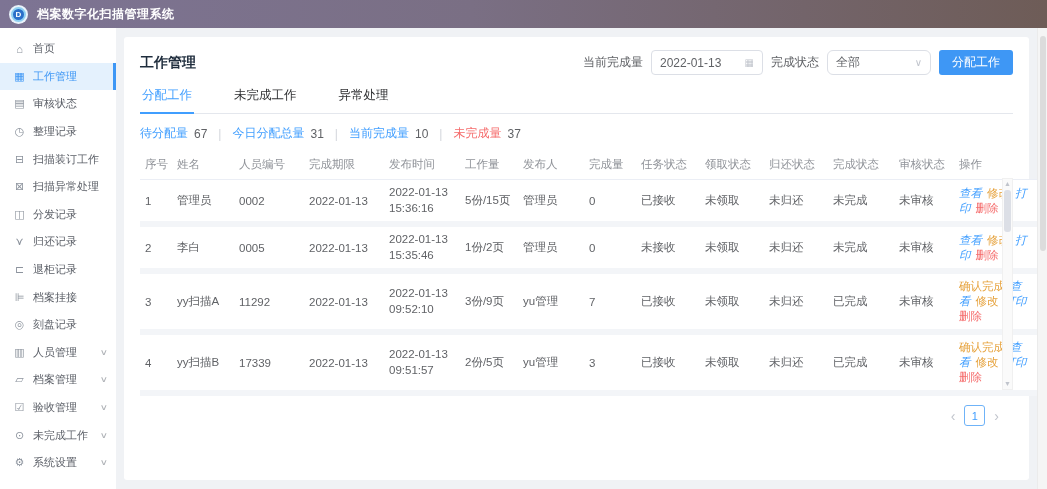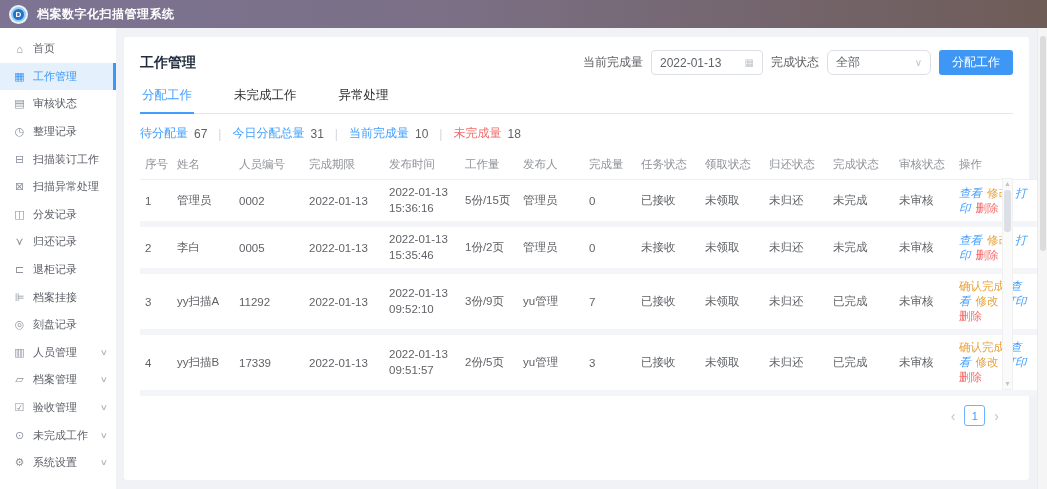--- a/index.html
+++ b/index.html
@@ -221,21 +221,21 @@
         <span class="stat-label accent">待分配量</span>
         <span class="stat-value">67</span>
         <span class="stat-sep">|</span>
         <span class="stat-label accent">今日分配总量</span>
         <span class="stat-value">31</span>
         <span class="stat-sep">|</span>
         <span class="stat-label accent">当前完成量</span>
         <span class="stat-value">10</span>
         <span class="stat-sep">|</span>
         <span class="stat-label danger">未完成量</span>
-        <span class="stat-value">18</span>
+        <span class="stat-value">37</span>
       </div>
 
     <div class="tbl-wrap">
       <table>
         <colgroup id="cols">
             <col style="width: 32px;">
             <col style="width: 62px;">
             <col style="width: 70px;">
             <col style="width: 80px;">
             <col style="width: 76px;">

